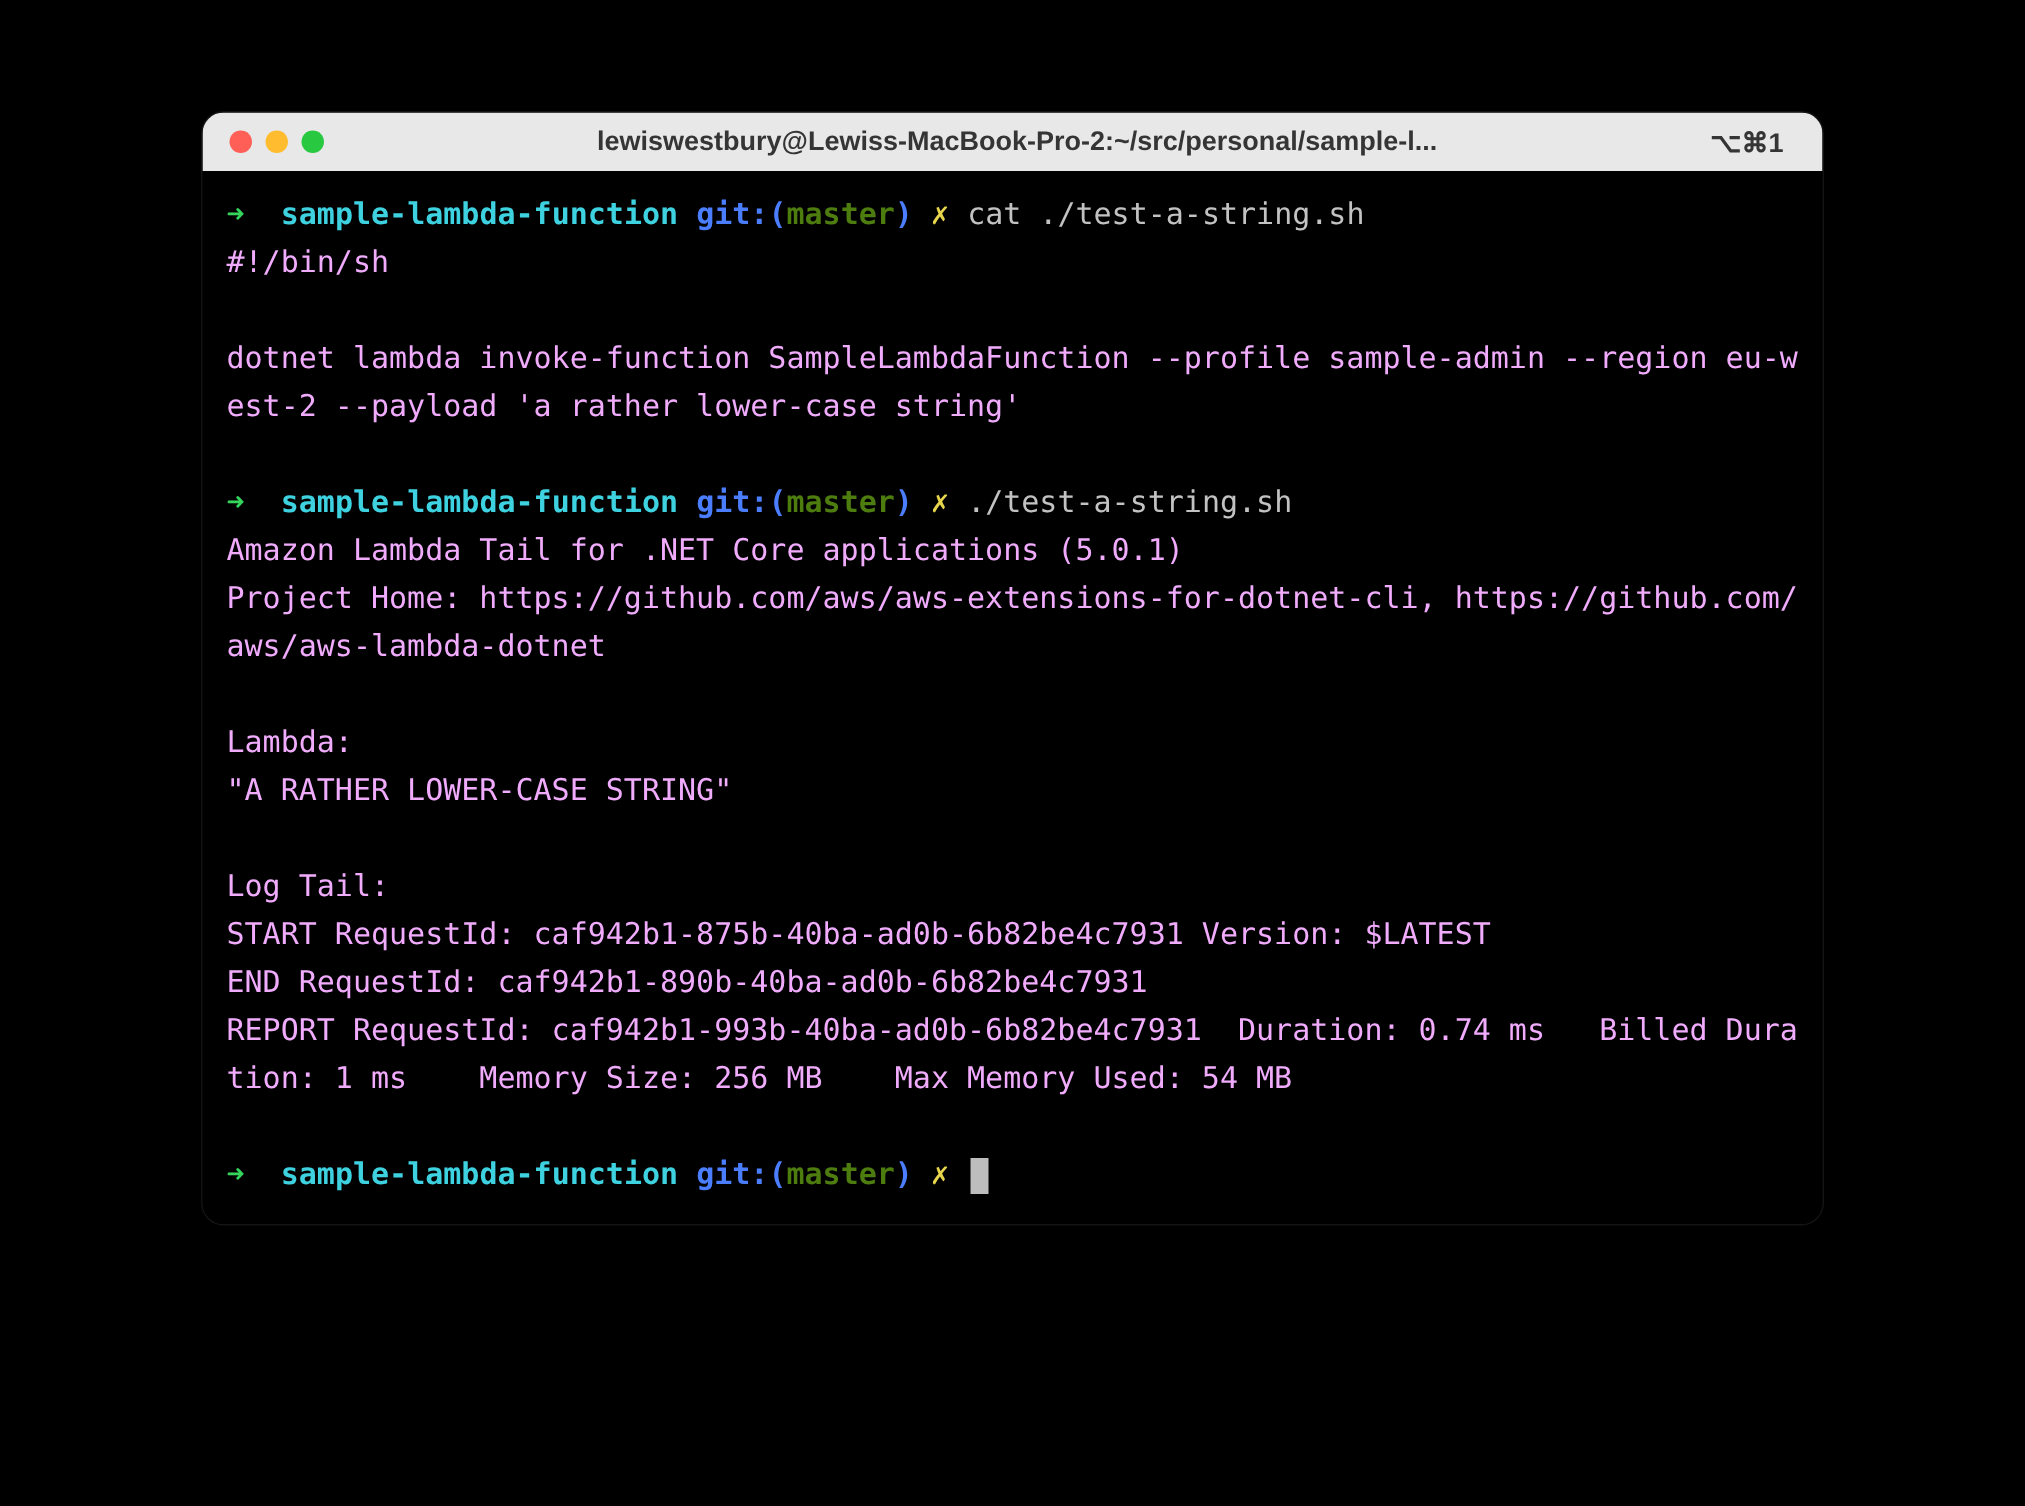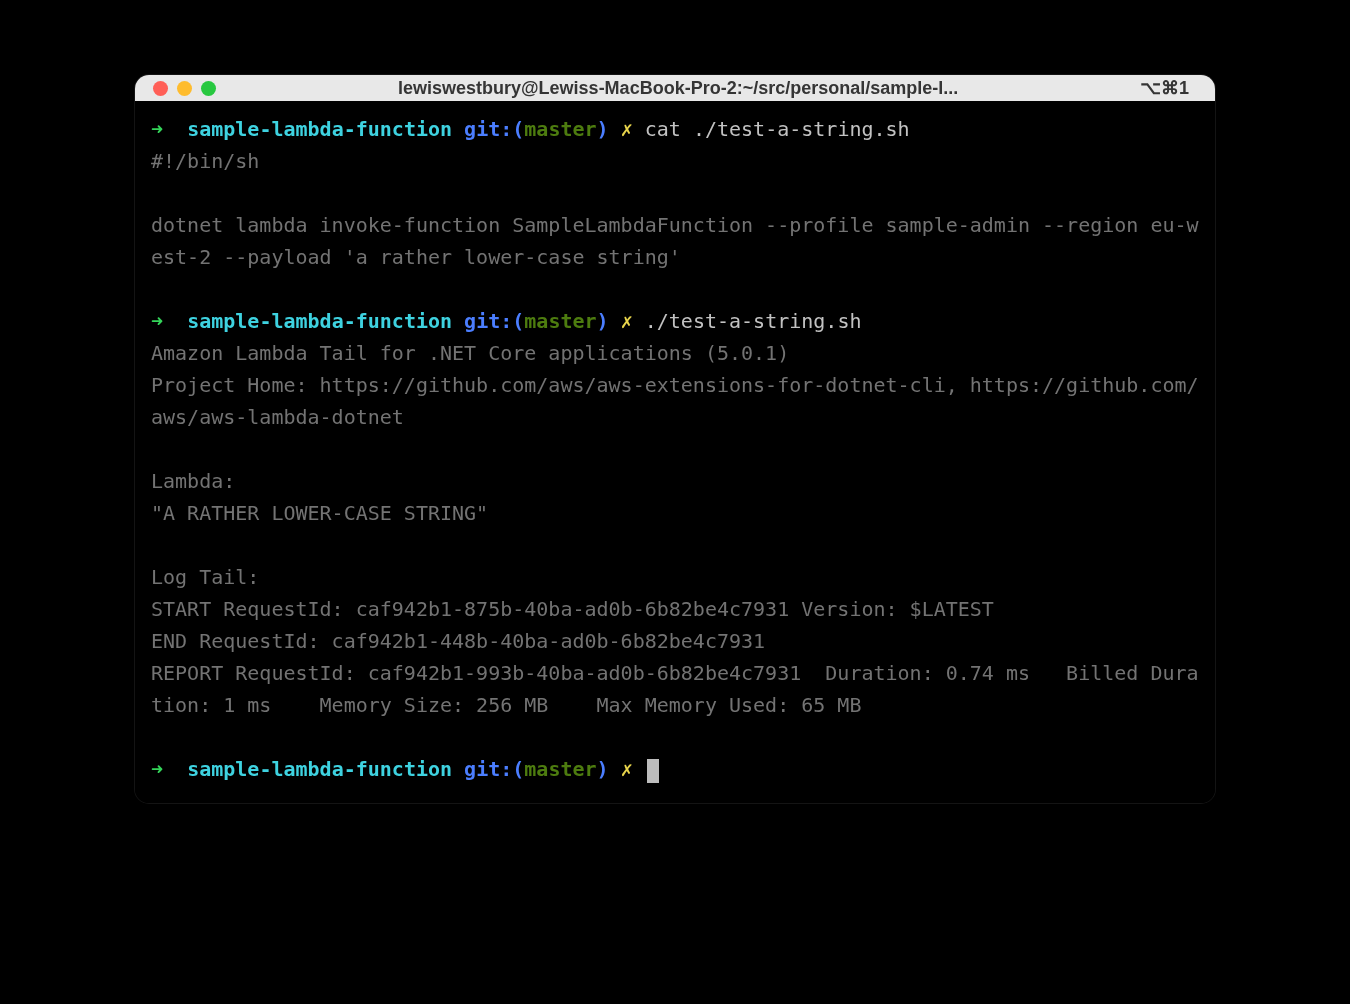--- a/index.html
+++ b/index.html
@@ -19,21 +19,21 @@
     }
     .terminal-window {
       width: 1080px;
       background: #000;
       border-radius: 14px;
       overflow: hidden;
       box-shadow: 0 0 0 1px rgba(255,255,255,0.08);
     }
     .titlebar {
       background: #e8e8e8;
-      height: 26px;
+      height: 39px;
       display: flex;
       align-items: center;
       padding: 0 18px;
       gap: 9px;
     }
     .traffic-lights {
       display: flex;
       gap: 9px;
       align-items: center;
     }
@@ -73,21 +73,21 @@
       white-space: pre-wrap;
       word-break: break-all;
     }
     .arrow { color: #34d55a; font-weight: bold; }
     .cwd { color: #3ed2e0; font-weight: bold; }
     .git-label { color: #4b7eff; font-weight: bold; margin-top: 36px; }
     .git-paren { color: #4b7eff; font-weight: bold; }
     .git-branch { color: #4d7c0f; font-weight: bold; }
     .dirty { color: #e8d54c; font-weight: bold; }
     .cmd { color: #c2c2c2; }
-    .output { color: #737373; }
+    .output { color: #f0abfc; }
     .cursor {
       display: inline-block;
       width: 12px;
       height: 24px;
       background: #bdbdbd;
       vertical-align: middle;
       margin-left: 2px;
     }
     .prompt-line {
       white-space: pre;
@@ -113,17 +113,17 @@
 <span class="output"></span>
 <span class="prompt-line"><span class="arrow">➜</span>  <span class="cwd">sample-lambda-function</span> <span class="git-label">git:</span><span class="git-paren">(</span><span class="git-branch">master</span><span class="git-paren">)</span> <span class="dirty">✗</span> <span class="cmd">./test-a-string.sh</span></span>
 <span class="output">Amazon Lambda Tail for .NET Core applications (5.0.1)</span>
 <span class="output">Project Home: https://github.com/aws/aws-extensions-for-dotnet-cli, https://github.com/aws/aws-lambda-dotnet</span>
 <span class="output"></span>
 <span class="output">Lambda:</span>
 <span class="output">"A RATHER LOWER-CASE STRING"</span>
 <span class="output"></span>
 <span class="output">Log Tail:</span>
 <span class="output">START RequestId: caf942b1-875b-40ba-ad0b-6b82be4c7931 Version: $LATEST</span>
-<span class="output">END RequestId: caf942b1-448b-40ba-ad0b-6b82be4c7931</span>
-<span class="output">REPORT RequestId: caf942b1-993b-40ba-ad0b-6b82be4c7931  Duration: 0.74 ms   Billed Duration: 1 ms    Memory Size: 256 MB    Max Memory Used: 65 MB</span>
+<span class="output">END RequestId: caf942b1-890b-40ba-ad0b-6b82be4c7931</span>
+<span class="output">REPORT RequestId: caf942b1-993b-40ba-ad0b-6b82be4c7931  Duration: 0.74 ms   Billed Duration: 1 ms    Memory Size: 256 MB    Max Memory Used: 54 MB</span>
 <span class="output"></span>
 <span class="prompt-line"><span class="arrow">➜</span>  <span class="cwd">sample-lambda-function</span> <span class="git-label">git:</span><span class="git-paren">(</span><span class="git-branch">master</span><span class="git-paren">)</span> <span class="dirty">✗</span> <span class="cursor"></span></span></div>
 </div>
 
 </body></html>

